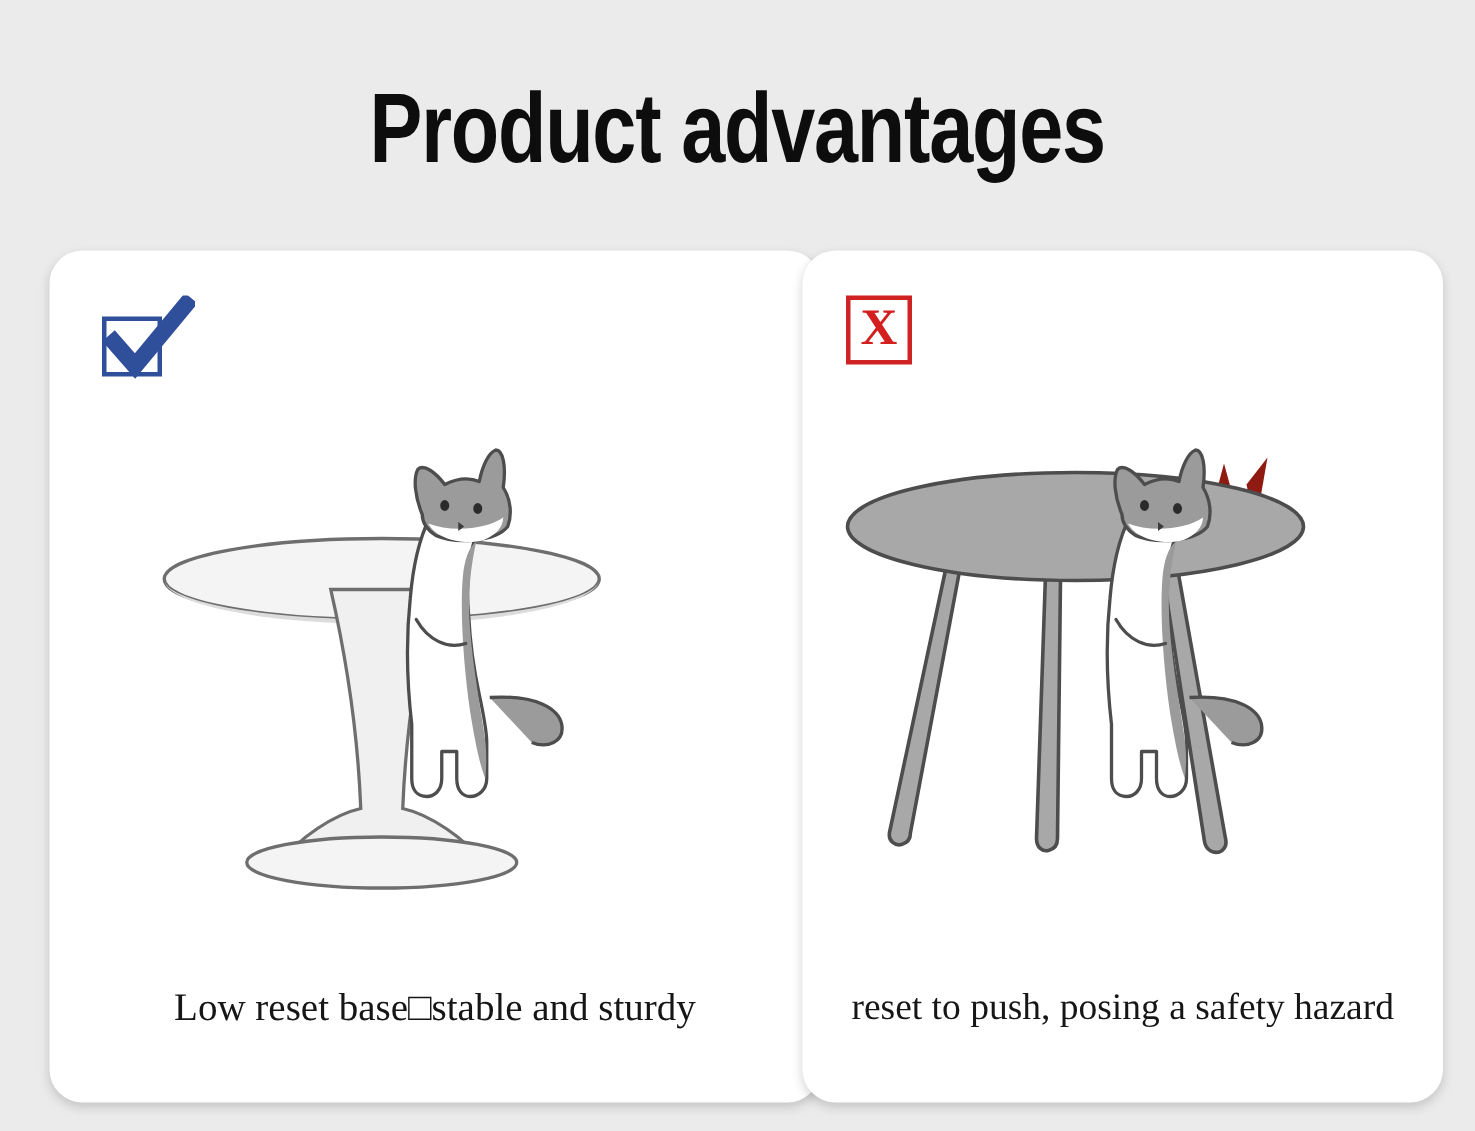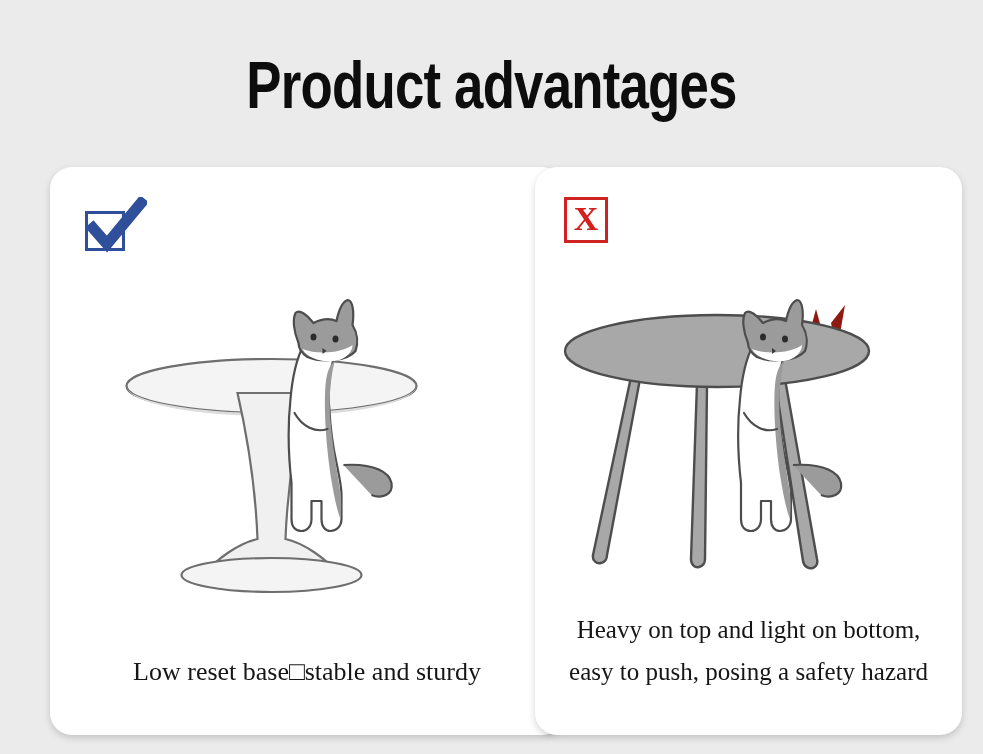--- a/index.html
+++ b/index.html
@@ -34,21 +34,21 @@
 
   .card {
     position: absolute;
     top: 167px;
     height: 568px;
     background: #ffffff;
     border-radius: 22px;
     box-shadow: 0 3px 7px rgba(0,0,0,0.17);
     overflow: hidden;
   }
-  .card.left  { left: 50px;  width: 514px; }
+  .card.left  { left: 33px;  width: 514px; }
   .card.right { left: 535px; width: 427px; }
 
   
   .badge {
     position: absolute;
     top: 30px;
   }
   .badge.ok { left: 33px; width: 64px; height: 60px; }
   .badge.no { left: 29px; width: 52px; height: 52px; }
 
@@ -271,16 +271,15 @@
                  C256 66 232 68 217 62 Z" fill="#ffffff" stroke="none"></path>
         <ellipse cx="228" cy="50" rx="3" ry="3.6" fill="#2b2b2b"></ellipse>
         <ellipse cx="250" cy="52" rx="3" ry="3.6" fill="#2b2b2b"></ellipse>
         <path d="M237 61 l4 3 l-4 3 z" fill="#3c3c3c"></path>
         <path d="M209 126 C217 140 230 146 242 142" fill="none" stroke="#4d4d4d" stroke-width="2.2" stroke-linecap="round"></path>
       </g>
     </svg>
   </div>
 
   <div class="caption">
-    <span class="line">Heavy on top and light on bottom,</span>
-    <span class="line">easy to push, posing a safety hazard</span>
+    <span class="line">reset to push, posing a safety hazard</span>
   </div>
 </div>
 
 </body></html>

